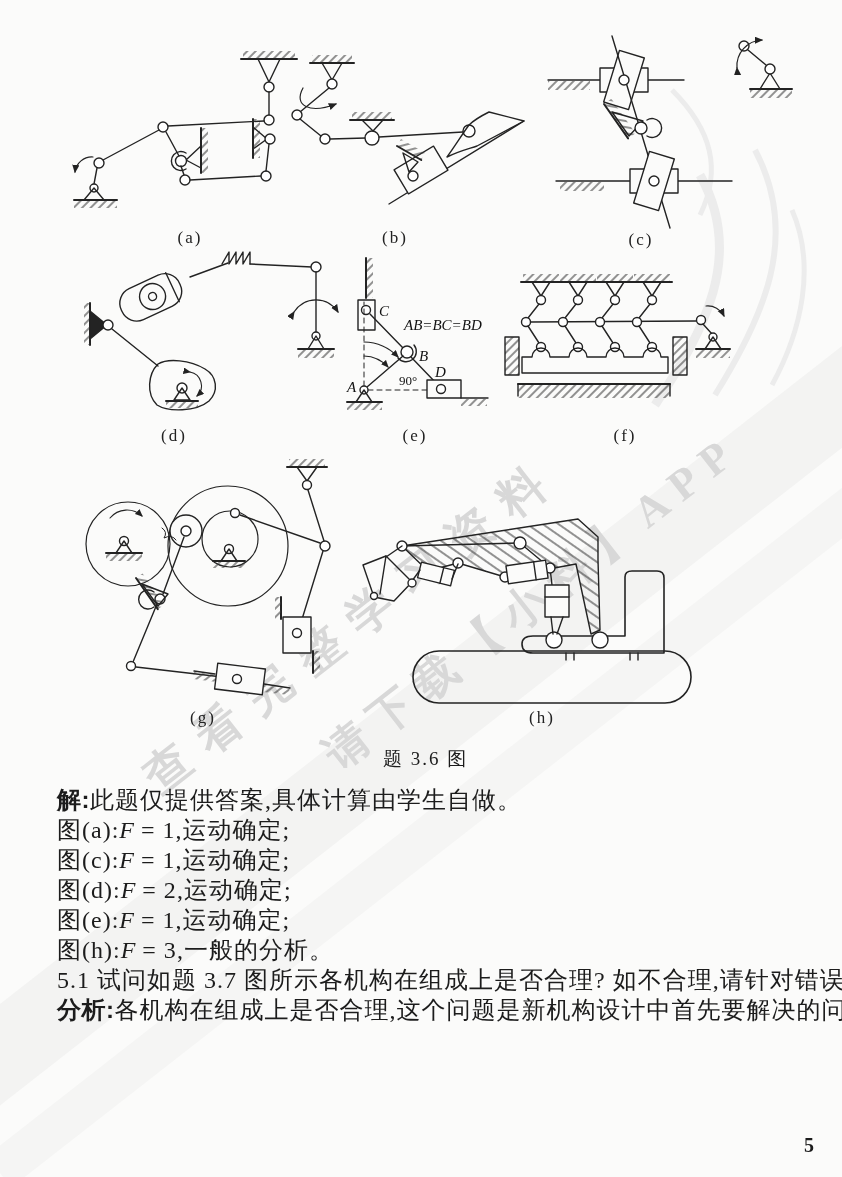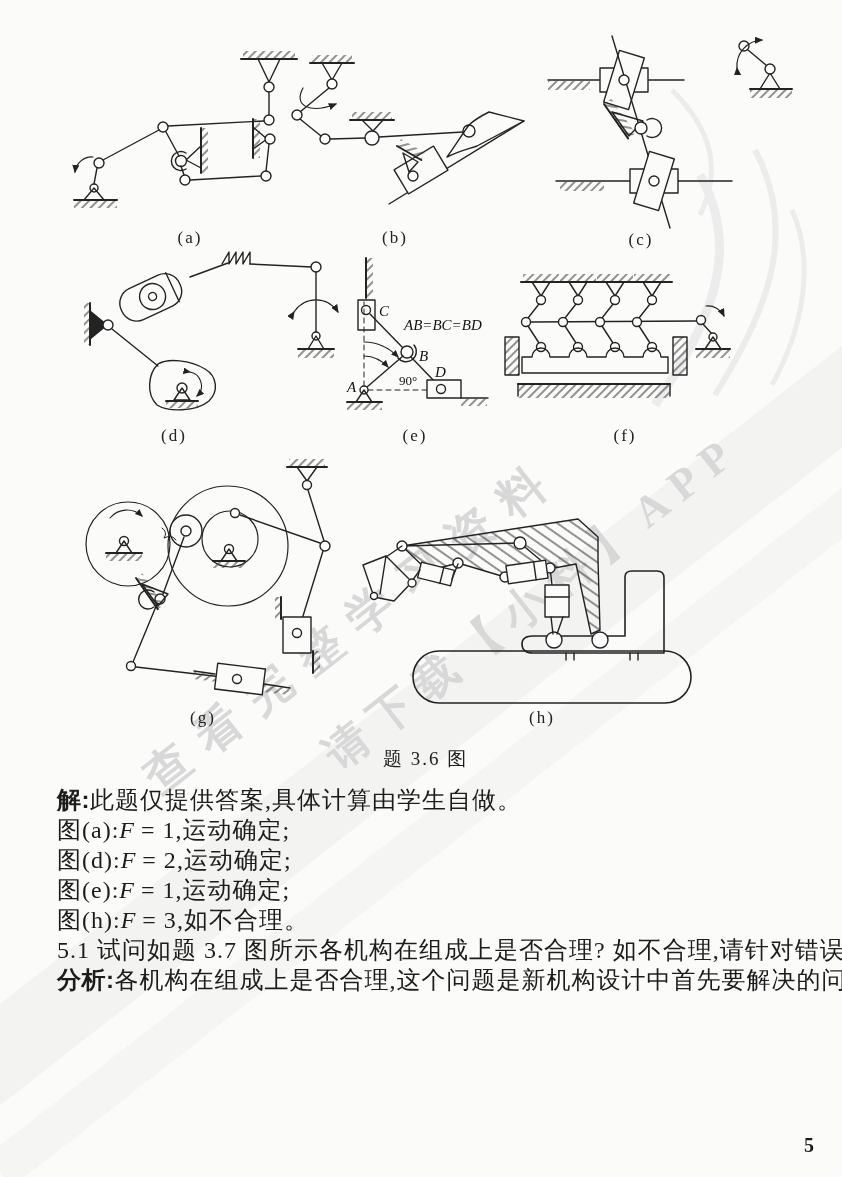--- a/index.html
+++ b/index.html
@@ -375,23 +375,24 @@
   <span class="figlabel" style="left:203px; top:708px;">(g)</span>
   <span class="figlabel" style="left:542px; top:708px;">(h)</span>
 
   <div id="caption">题 3.6 图</div>
 
   <div id="textblock">
     <div class="tline indent">
       <span class="hd">解:</span><span>此题仅提供答案,具体计算由学生自做。</span>
     </div>
     <div class="tline indent"><span>图(a):</span><span class="fv">F</span><span> = 1</span><span>,运动确定;</span></div>
+    <div class="tline indent"><span>图(c):</span><span class="fv">F</span><span> = 1</span><span>,运动确定;</span></div>
     <div class="tline indent"><span>图(d):</span><span class="fv">F</span><span> = 2</span><span>,运动确定;</span></div>
     <div class="tline indent"><span>图(e):</span><span class="fv">F</span><span> = 1</span><span>,运动确定;</span></div>
-    <div class="tline indent"><span>图(h):</span><span class="fv">F</span><span> = 3</span><span>,如不合理。</span></div>
+    <div class="tline indent"><span>图(h):</span><span class="fv">F</span><span> = 3</span><span>,一般的分析。</span></div>
     <div class="tline indent">
       <span>5.1</span><span>&nbsp;</span><span>试问如题 3.7 图所示各机构在组成上是否合理? 如不合理,请针对错误提出修改方案。</span>
     </div>
     <div class="tline indent">
       <span class="hd">分析:</span><span>各机构在组成上是否合理,这个问题是新机构设计中首先要解决的问题。一般的分析</span>
     </div>
   </div>
 
   <div id="page-number">5</div>
 

